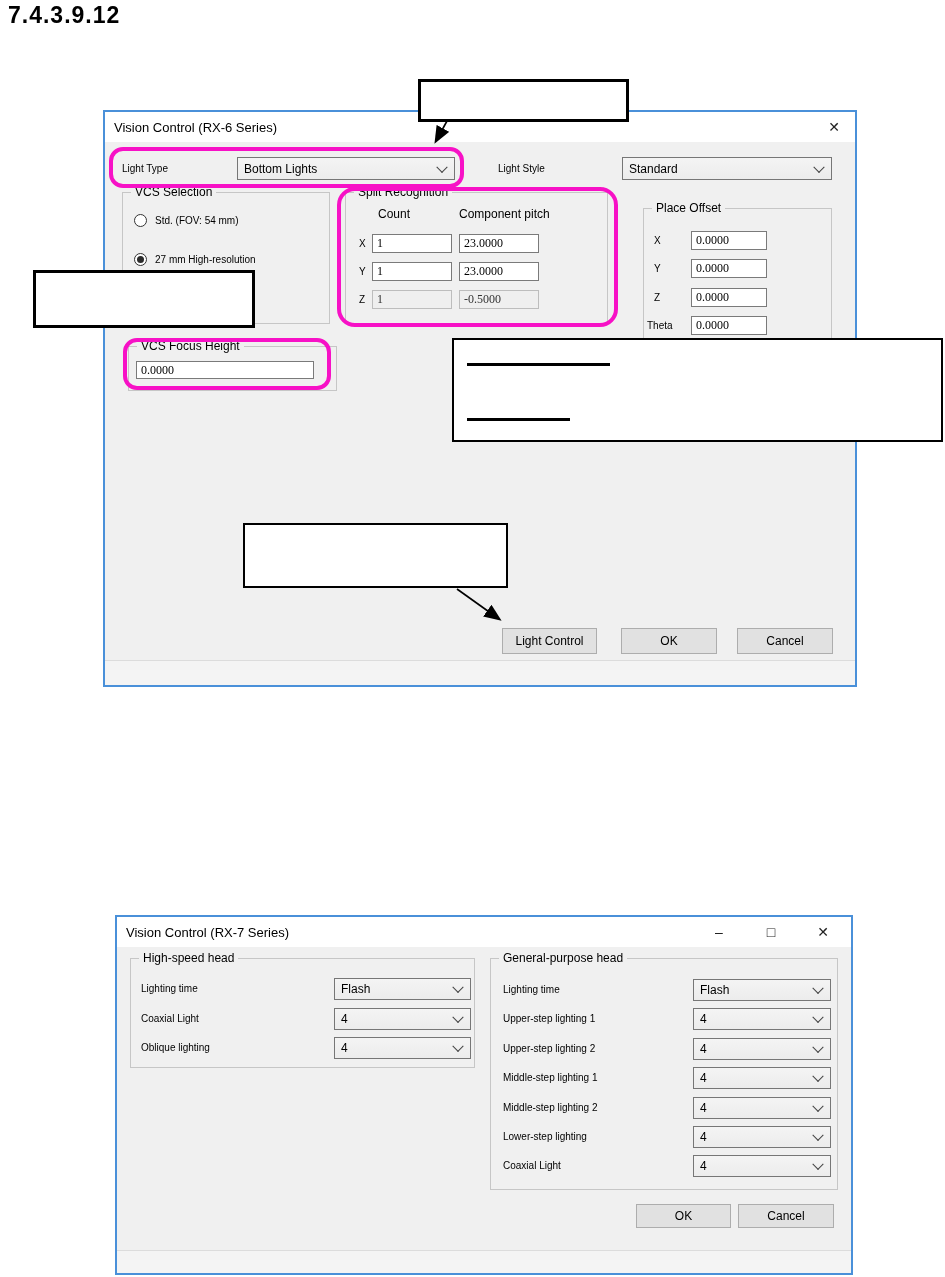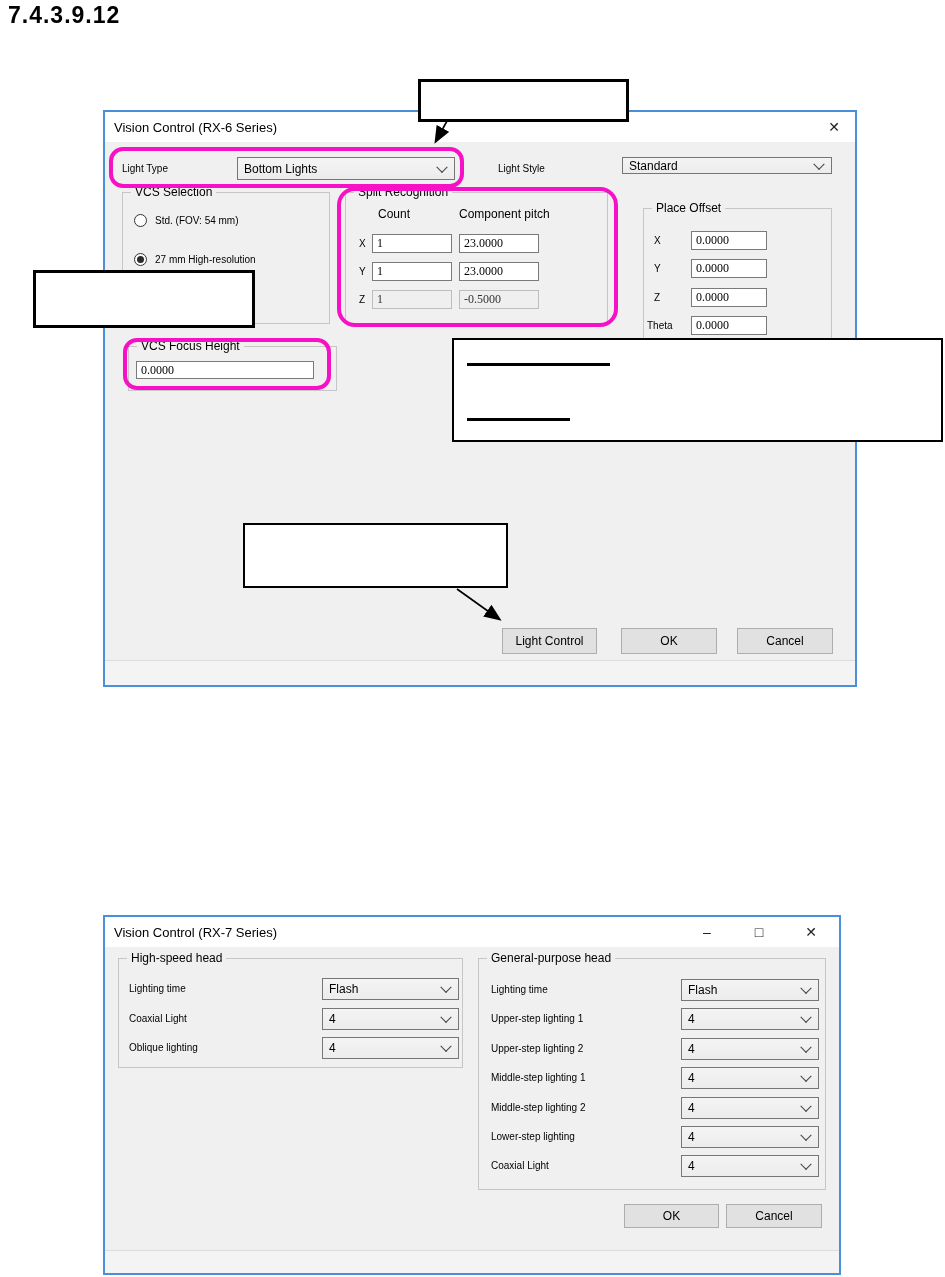--- a/index.html
+++ b/index.html
@@ -65,21 +65,21 @@
   <div class="caption-btn" style="right:0;">
     <span>✕</span>
   </div>
 
   <div class="label" style="left:17px; top:45px; line-height:23px;">Light Type</div>
   <div class="combo" style="left:132px; top:45px; width:218px; height:23px;">
     <span>Bottom Lights</span>
     <span class="chev"></span>
   </div>
   <div class="label" style="left:393px; top:45px; line-height:23px;">Light Style</div>
-  <div class="combo" style="left:517px; top:45px; width:210px; height:17px;">
+  <div class="combo" style="left:517px; top:45px; width:210px; height:23px;">
     <span>Standard</span>
     <span class="chev"></span>
   </div>
 
   <div class="group" style="left:17px; top:80px; width:208px; height:132px;">
     <span class="glabel">VCS Selection</span>
     <div class="radio-row" style="left:11px; top:21px;">
       <span class="radio"></span>
       <span>Std. (FOV: 54 mm)</span>
     </div>
@@ -146,21 +146,21 @@
 <svg class="overlay" width="945" height="1277" viewBox="0 0 945 1277">
   <defs>
     <marker id="arrow" markerWidth="11" markerHeight="9" refX="9" refY="4.5" orient="auto">
       <path d="M0,0 L11,4.5 L0,9 z" fill="#000"></path>
     </marker>
   </defs>
   <line x1="447" y1="121" x2="436" y2="141" stroke="#000" stroke-width="1.6" marker-end="url(#arrow)"></line>
   <line x1="457" y1="589" x2="499" y2="619" stroke="#000" stroke-width="1.6" marker-end="url(#arrow)"></line>
 </svg>
 
-<div class="window" style="left:103px; top:915px; width:738px; height:360px;text-align:right;">
+<div class="window" style="left:115px; top:915px; width:738px; height:360px;text-align:right;">
 
   <div class="titlebar">
     <span>Vision Control (RX-7 Series)</span>
   </div>
   <div class="caption-btn" style="left:581px;">
     <span>–</span>
   </div>
   <div class="caption-btn" style="left:633px;">
     <span>□</span>
   </div>

